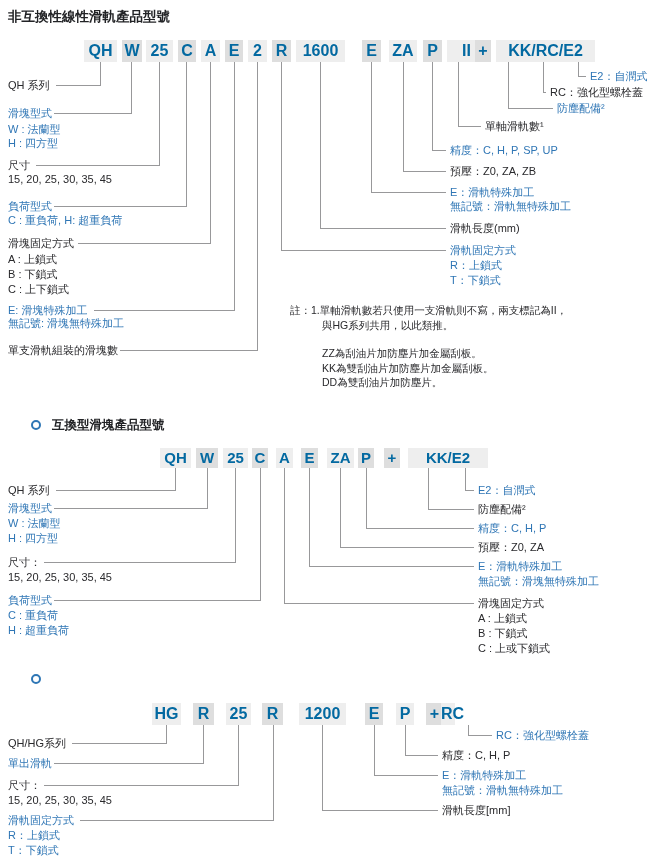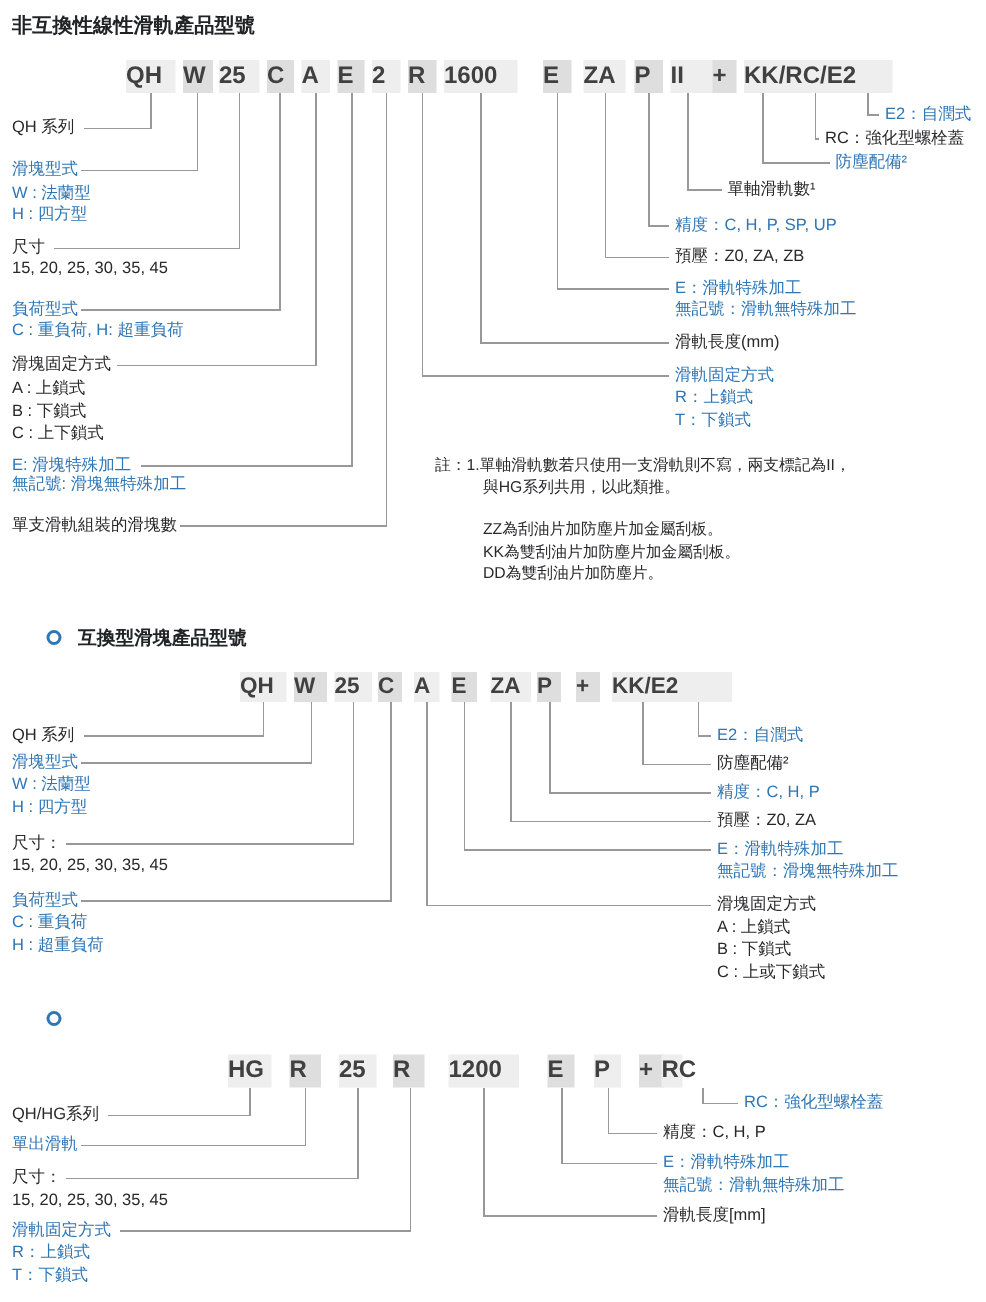--- a/index.html
+++ b/index.html
@@ -1,22 +1,22 @@
 <!DOCTYPE html>
 <html><head>
 <meta charset="utf-8">
 <style>
   html,body{margin:0;padding:0;background:#fff;}
   .page{position:relative;width:657px;height:868px;background:#ffffff;overflow:hidden;
         font-family:"Liberation Sans","DejaVu Sans",sans-serif;}
   .h1{position:absolute;font-size:13.5px;font-weight:bold;color:#222326;white-space:nowrap;}
   .sub{position:absolute;font-size:12.5px;font-weight:bold;color:#222326;white-space:nowrap;}
   .bullet{position:absolute;width:6px;height:6px;border:2.5px solid #2e76b5;border-radius:50%;background:#fff;}
-  .seg{position:absolute;top:0;height:22px;line-height:22px;
-       font-weight:bold;color:#404040;font-size:16px;white-space:nowrap;}
+  .seg{position:absolute;top:0;height:22px;line-height:22px;text-align:center;
+       font-weight:bold;color:#0369a1;font-size:16px;white-space:nowrap;}
   .row1 .seg,.row3 .seg{font-size:16px;height:22px;line-height:22px;}
   .row2 .seg{font-size:15px;height:20px;line-height:20px;}
   .seg.l{background:#eeeeee;}
   .seg.d{background:#dedede;}
   .lbl{position:absolute;font-size:11px;line-height:14px;white-space:nowrap;}
   .blue{color:#2f76b5;}
   .blk{color:#29292c;}
   .note{position:absolute;font-size:10.5px;line-height:14px;color:#29292c;white-space:nowrap;}
   svg.connectors{position:absolute;left:0;top:0;}
 </style>

